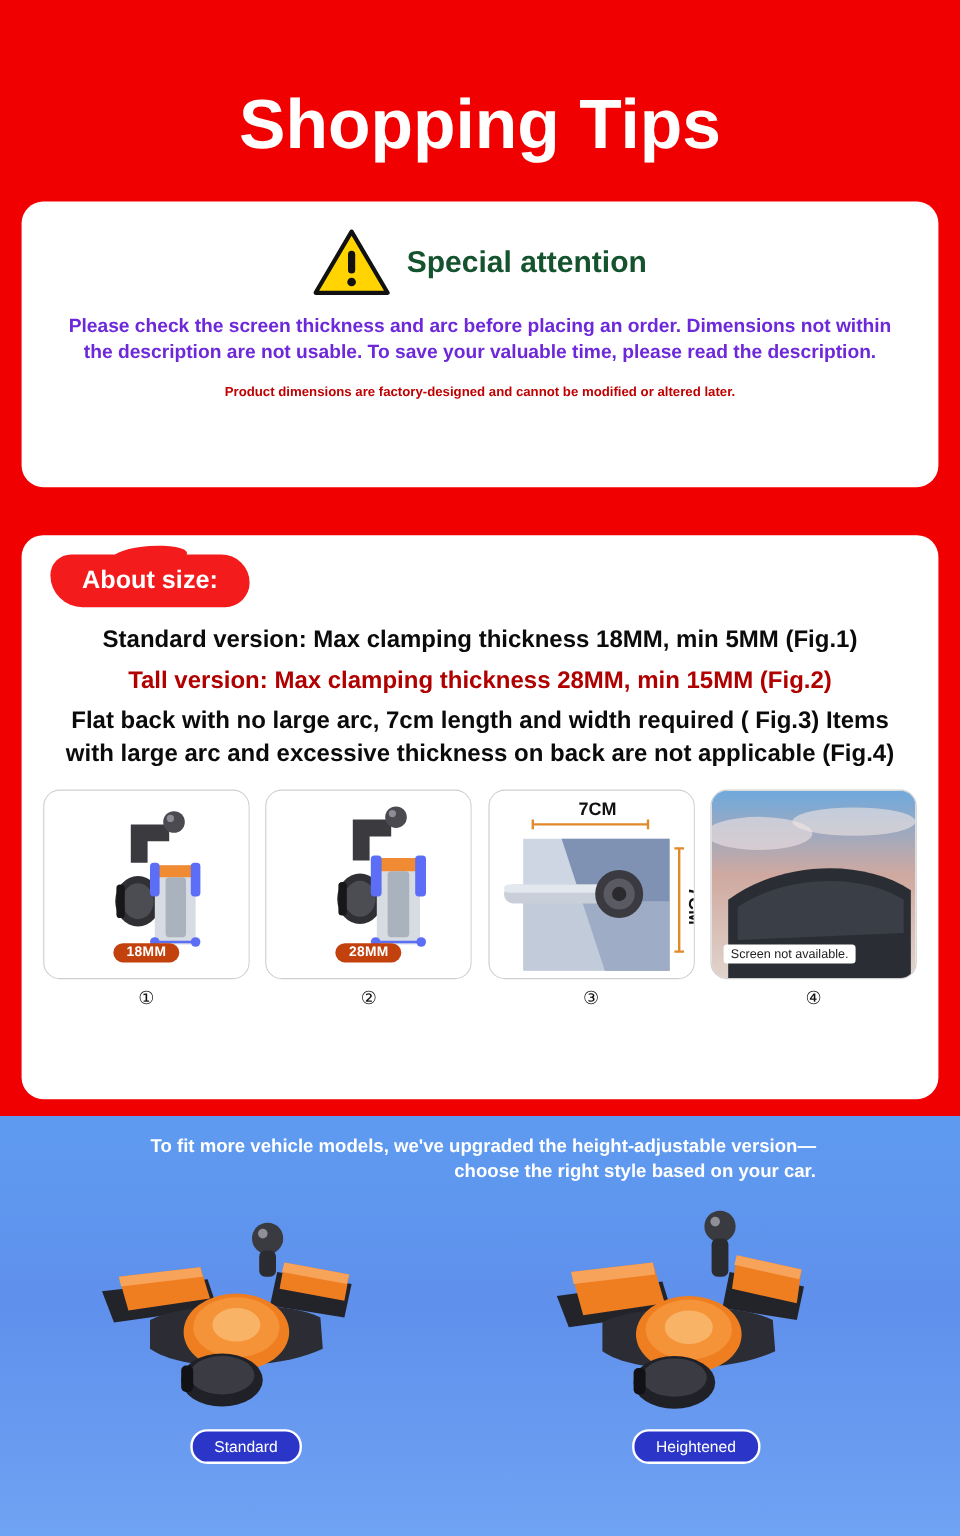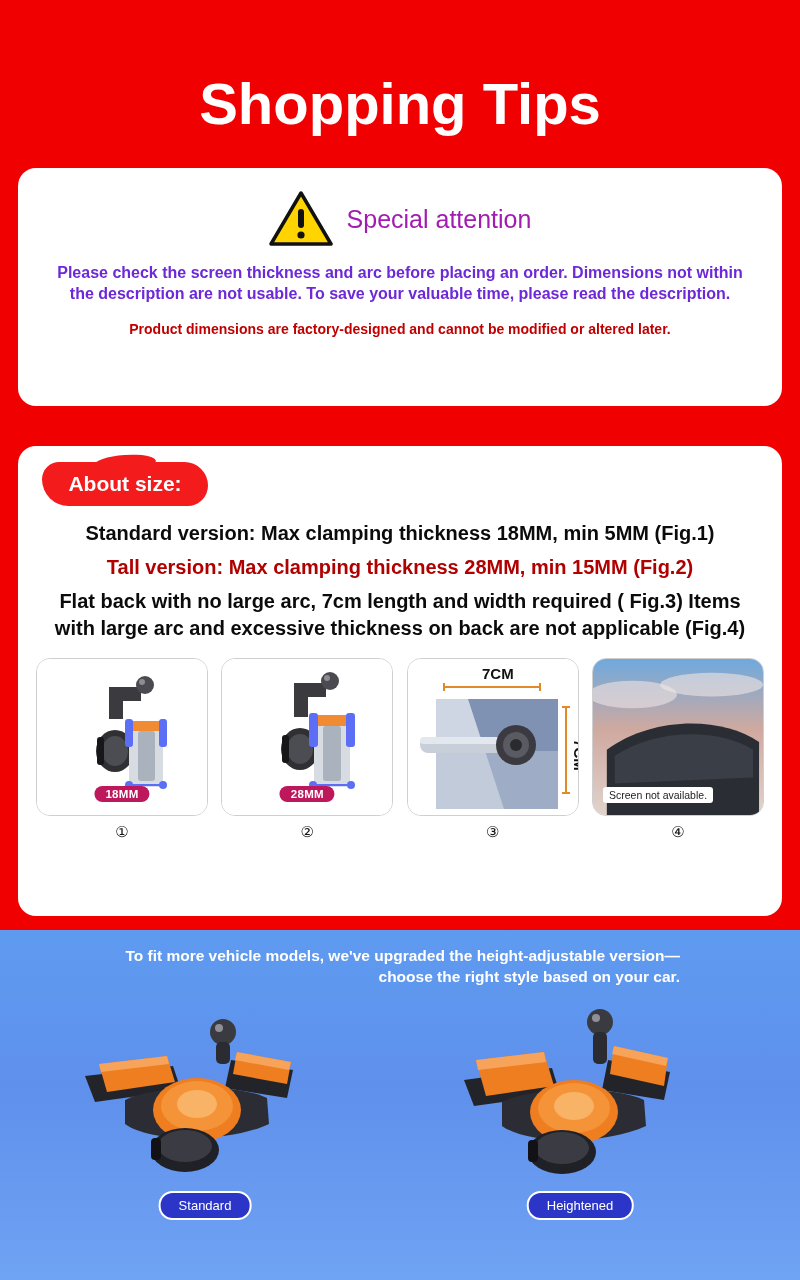--- a/index.html
+++ b/index.html
@@ -47,37 +47,37 @@
   .attention-head {
     display: flex;
     align-items: center;
     justify-content: center;
     gap: 14px;
     margin-top: 4px;
   }
   .warn-icon { width: 64px; height: 58px; display: block; }
   .attention-title {
     font-size: 25px;
-    font-weight: normal;
-    color: #a21caf;
+    font-weight: bold;
+    color: #14532d;
     text-align: center;
   }
   .attention-body {
     margin-top: 14px;
     text-align: center;
     font-size: 16px;
     line-height: 1.33;
     font-weight: bold;
     color: #6d28d9;
     padding: 0 8px;
   }
   .attention-note {
     margin-top: 16px;
     text-align: center;
-    font-size: 14px;
+    font-size: 11px;
     font-weight: bold;
     color: #c00000;
   }
 
   
   .size-card {
     margin-top: 40px;
     padding: 16px 18px 20px 18px;
     height: 470px;
     position: relative;
@@ -153,21 +153,21 @@
     color: #111;
   }
 
   
   .mount-svg { position: absolute; left: 0; top: 0; }
   .mm-chip {
     position: absolute;
     left: 50%;
     transform: translateX(-50%);
     bottom: 13px;
-    background: #be185d;
+    background: #c2410c;
     color: #fff;
     font-size: 11.5px;
     font-weight: bold;
     padding: 2px 11px;
     border-radius: 9px;
     letter-spacing: .3px;
   }
   .fig4-img {
     position: absolute; left: 0; top: 0;
     width: 100%; height: 100%;

